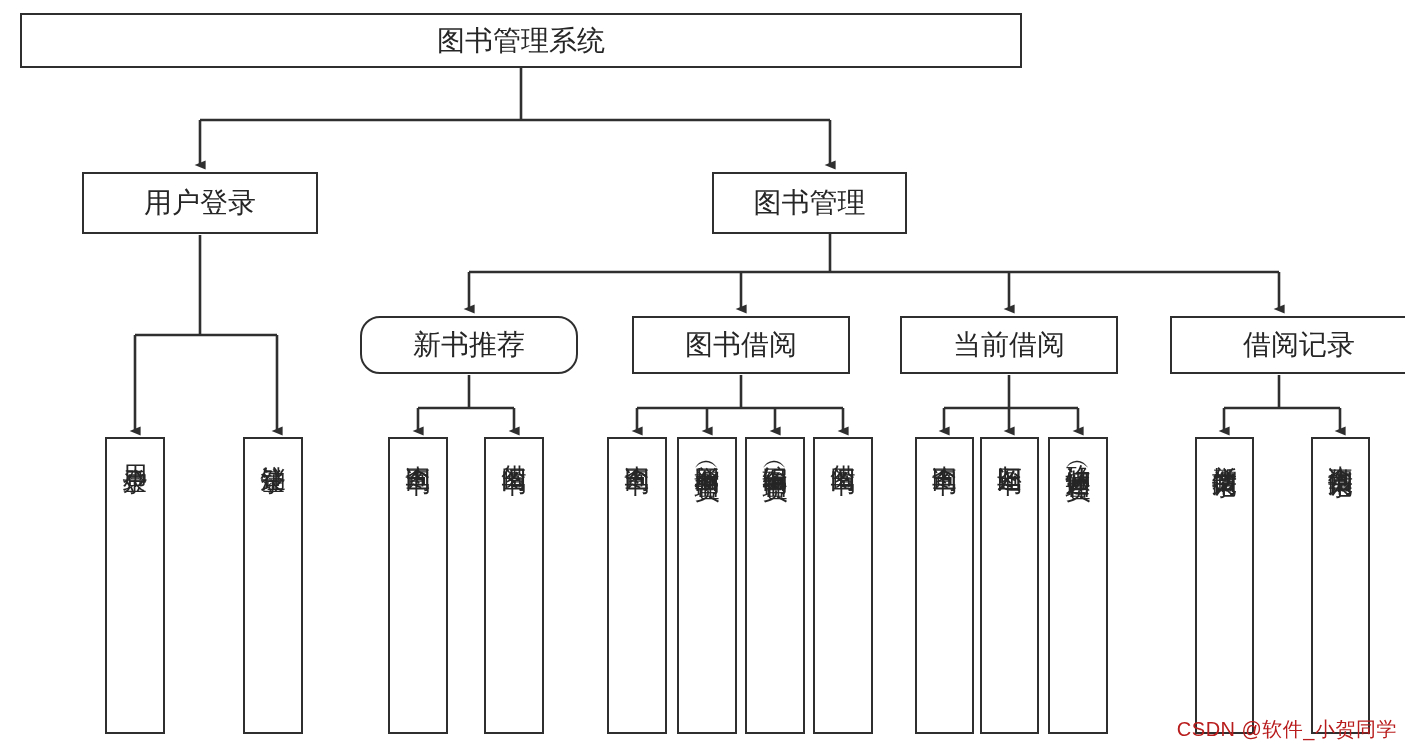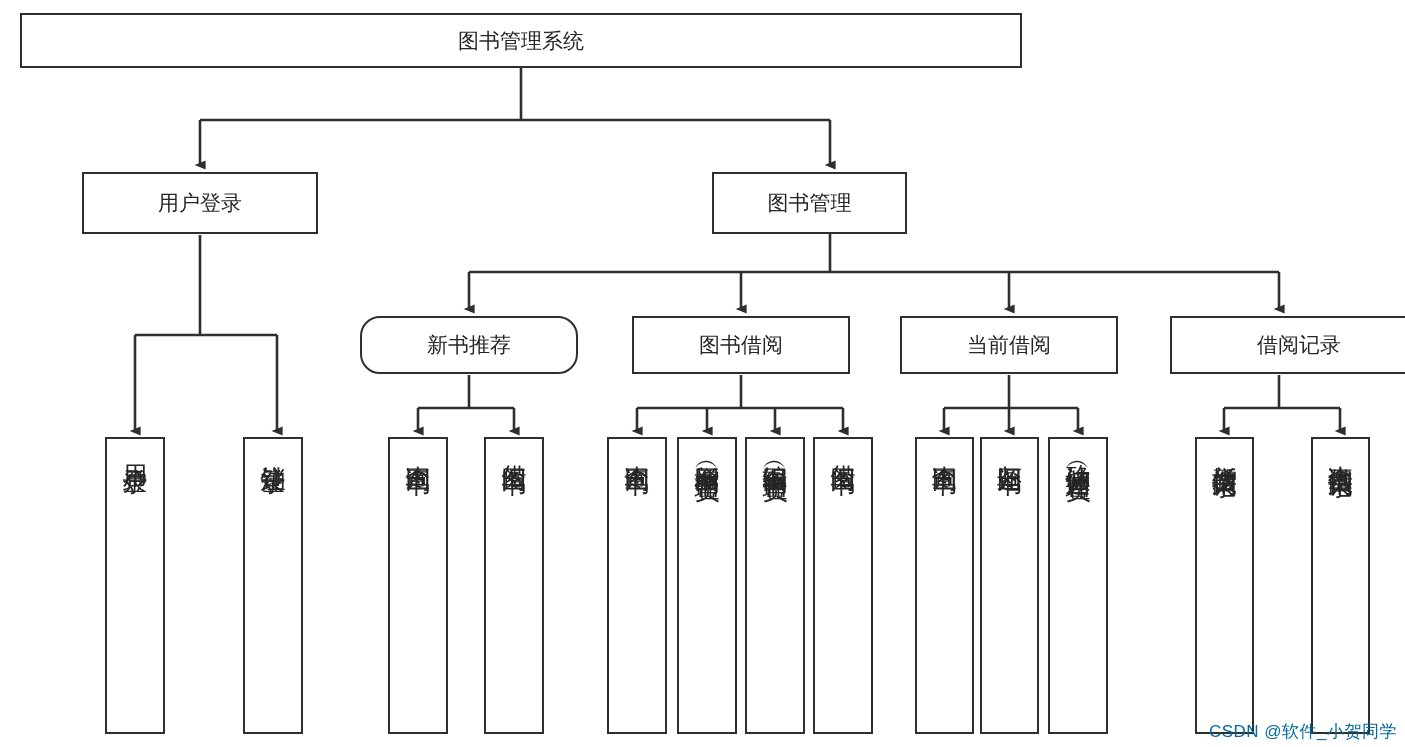--- a/index.html
+++ b/index.html
@@ -35,40 +35,40 @@
     justify-content: center;
     color: #262626;
   }
   .node .label {
     text-align: center;
     line-height: 1.12;
     white-space: nowrap;
     color: #262626;
   }
   .node.horiz .label {
-    font-size: 21px;
+    font-size: 28px;
   }
   .node.vert {
     align-items: flex-start;
     justify-content: center;
     padding-top: 6px;
   }
   .node.vert .label {
     writing-mode: vertical-rl;
     text-orientation: upright;
     font-size: 25px;
     letter-spacing: 2px;
     line-height: 1;
   }
   #watermark {
     position: absolute;
     right: 8px;
     bottom: 4px;
-    font-size: 17px;
-    color: #0369a1;
+    font-size: 20px;
+    color: #b91c1c;
     white-space: nowrap;
     letter-spacing: 0.5px;
   }
 </style>
 </head>
 <body>
 
 <div id="canvas">
 
   <svg class="edges" viewBox="0 0 1405 747" xmlns="http://www.w3.org/2000/svg">

